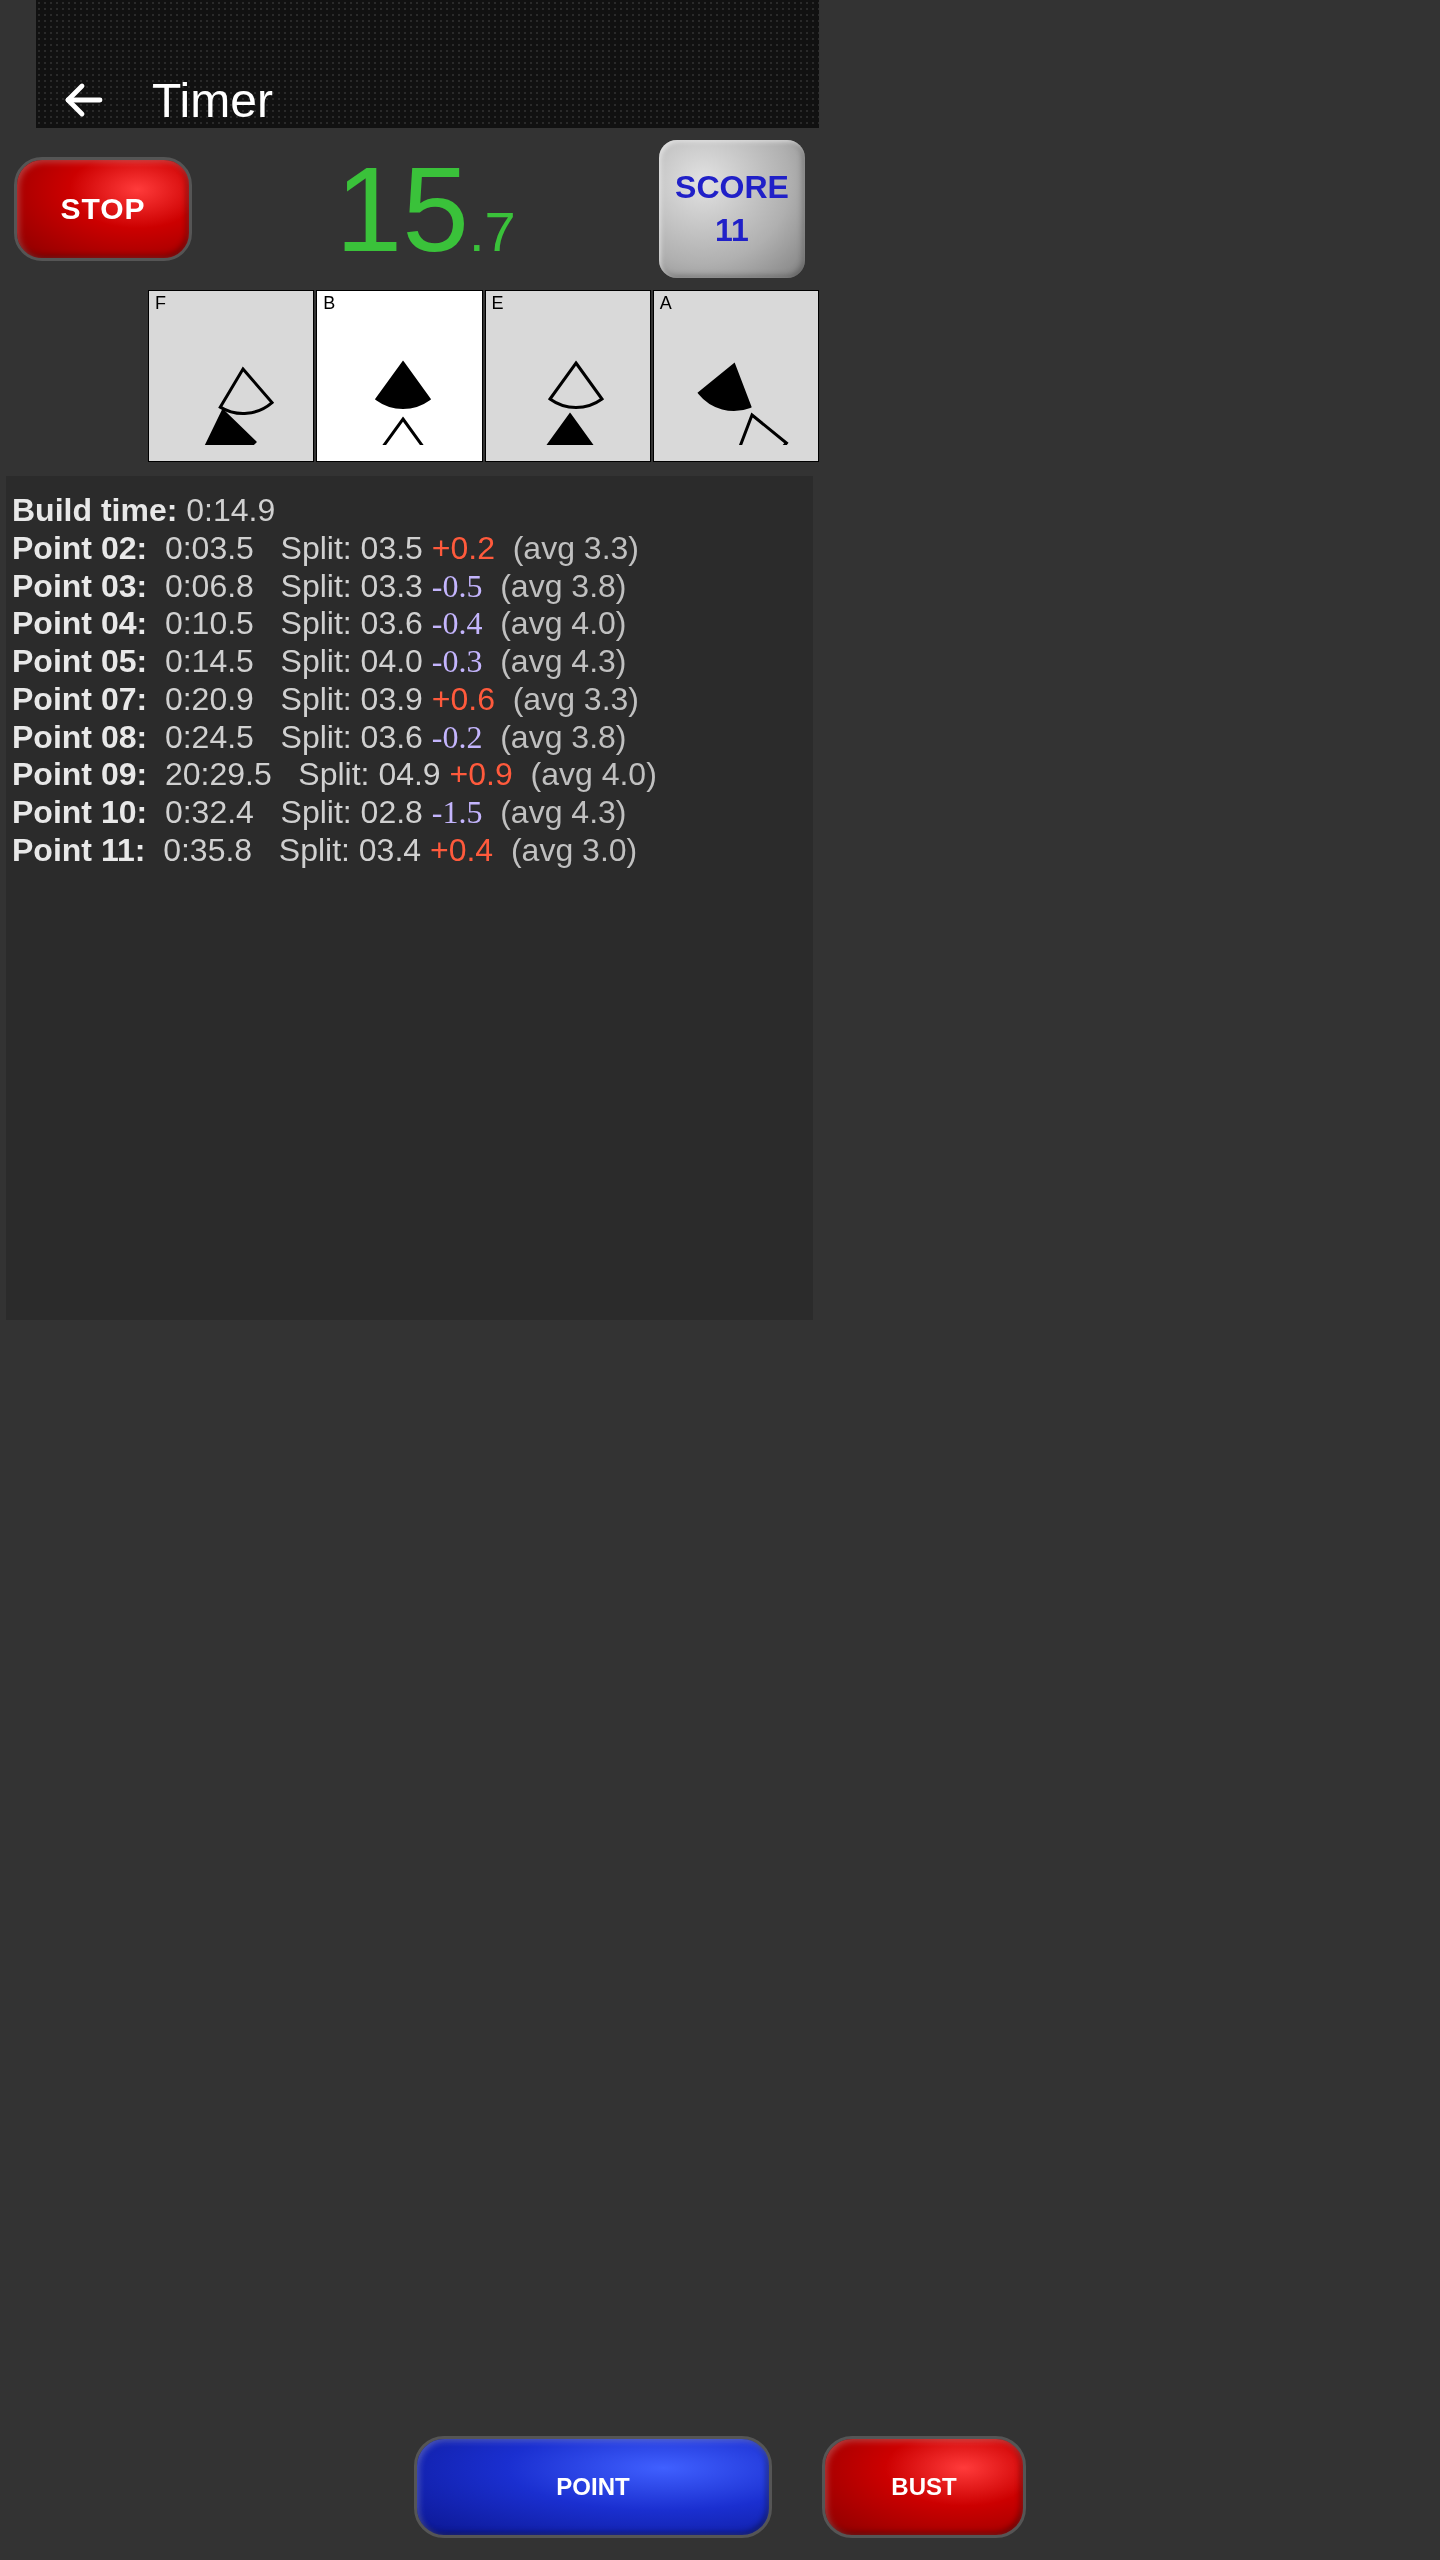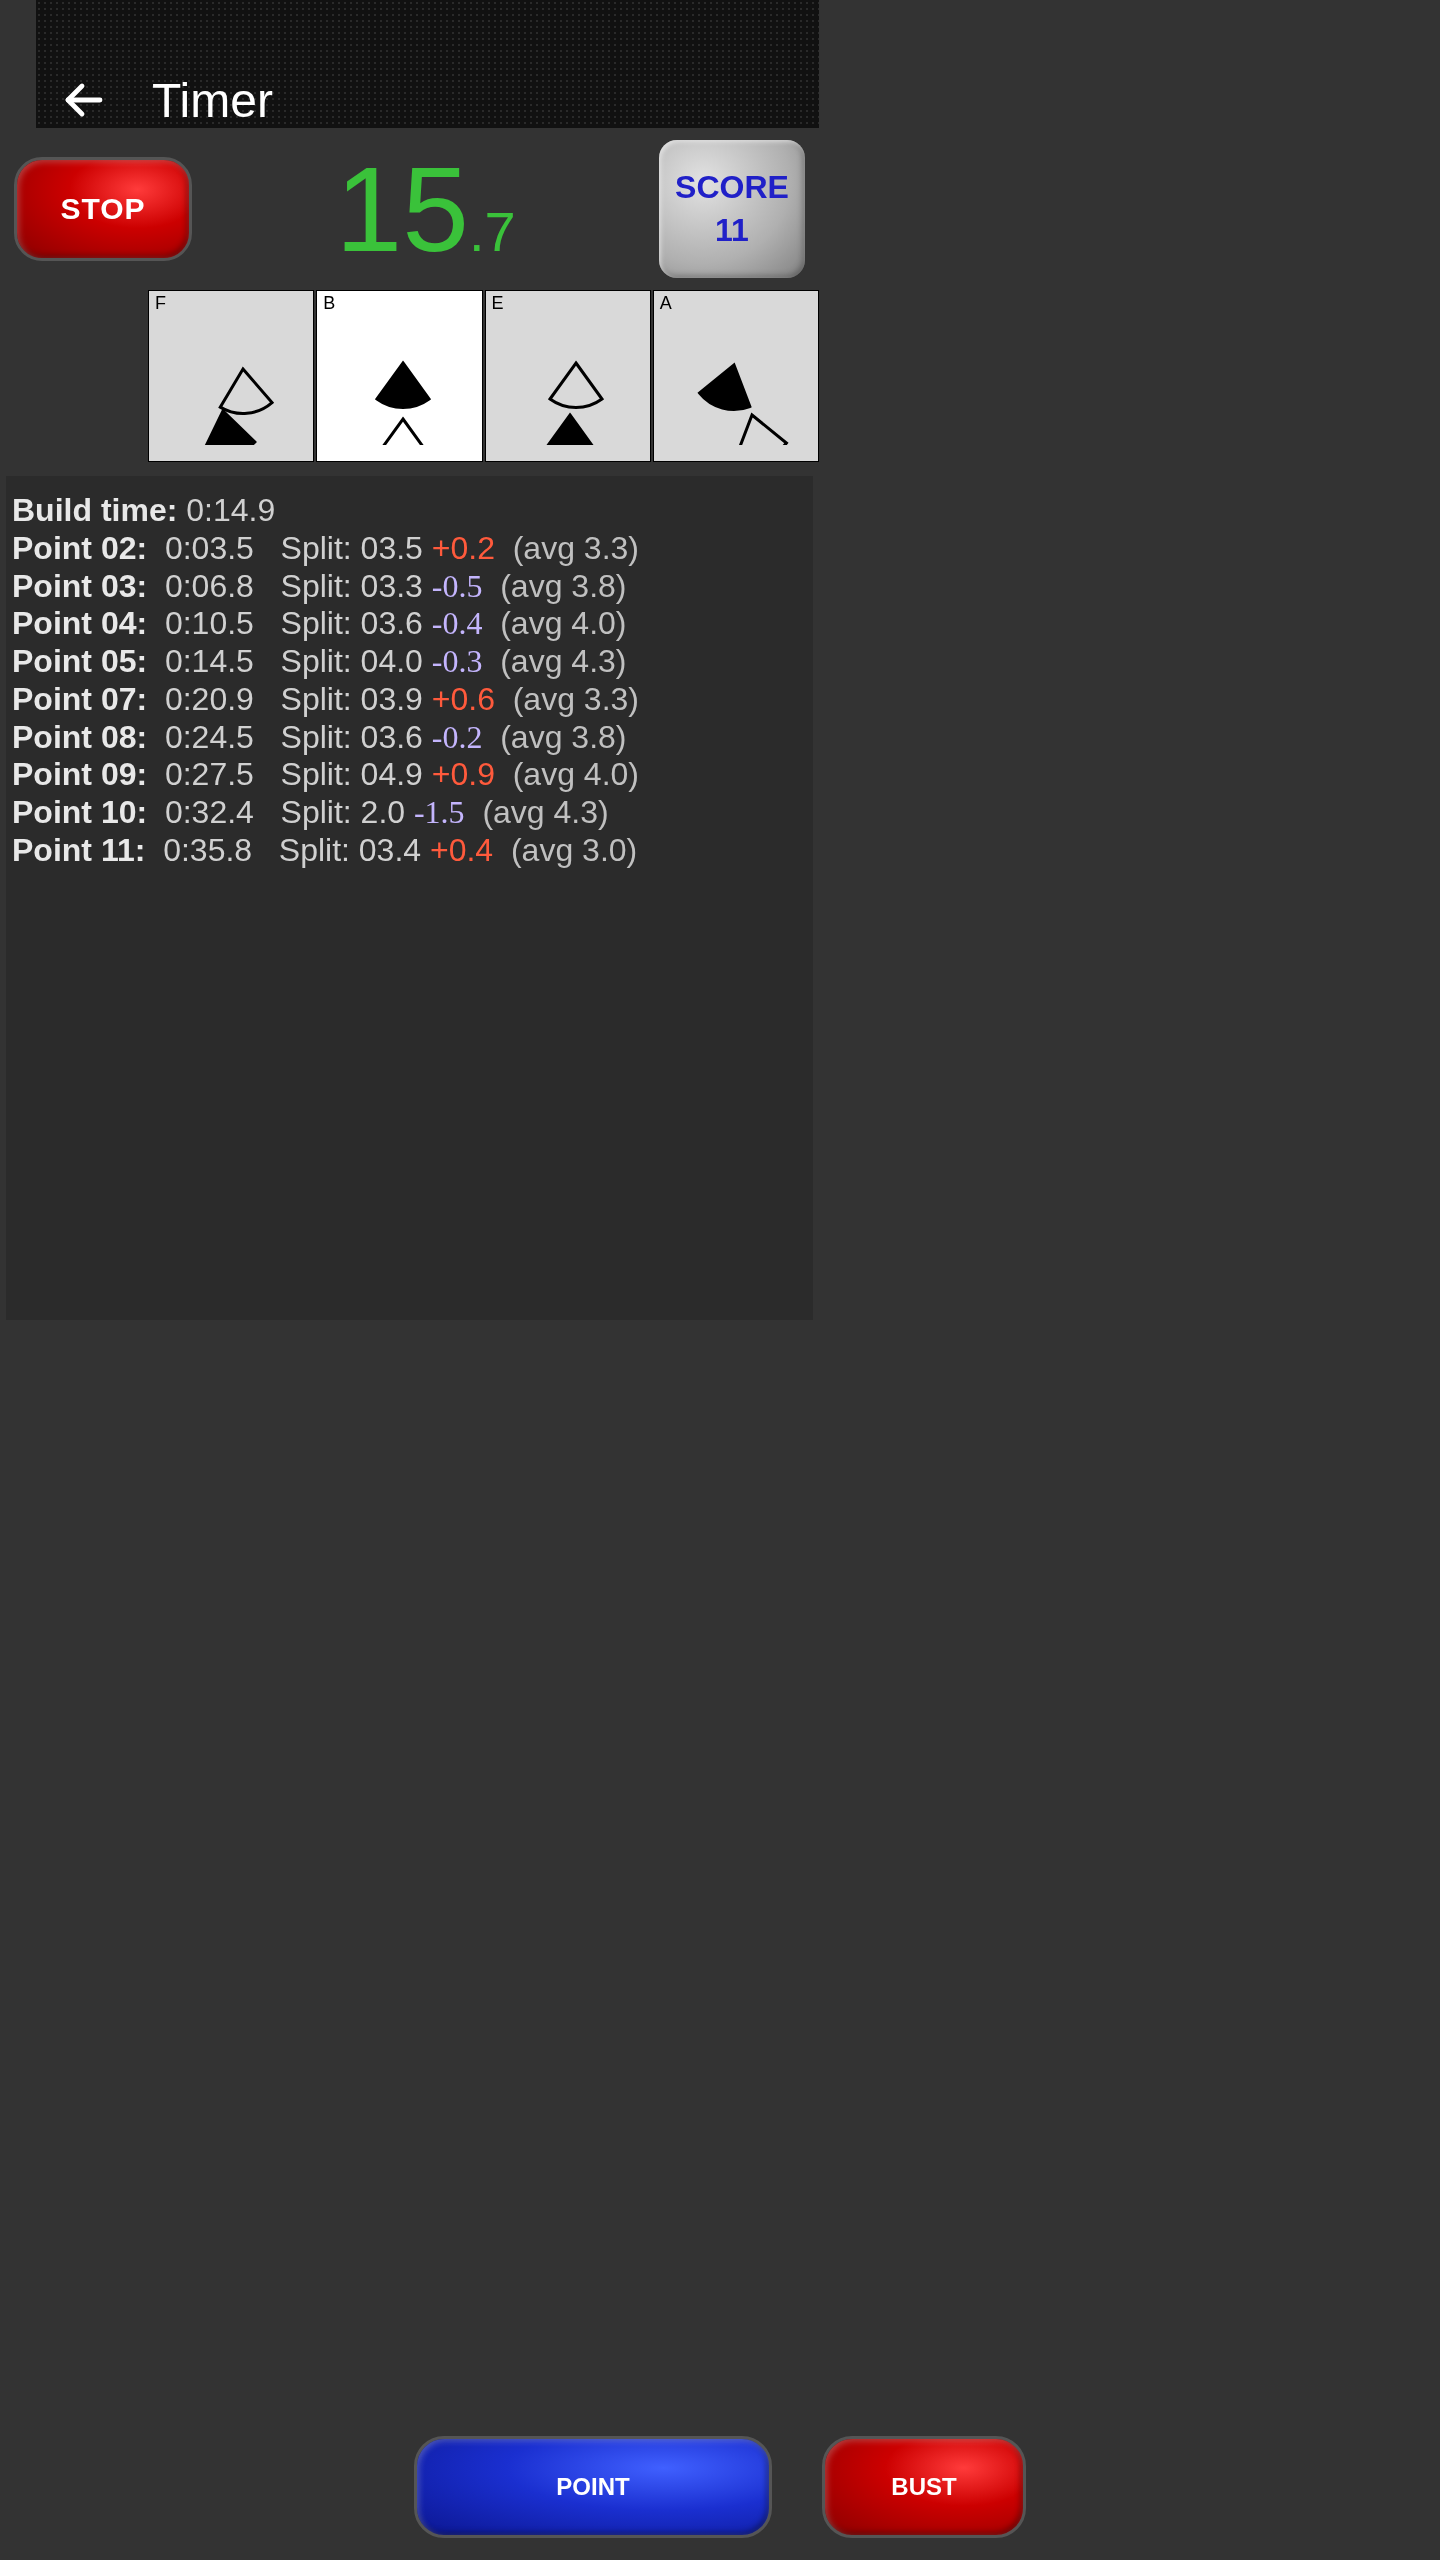--- a/index.html
+++ b/index.html
@@ -220,22 +220,22 @@
   </div>
 
 <div class="log-panel" id="log-panel">
     <div class="log-row"><span class="lbl">Build time:</span> <span class="val">0:14.9</span></div>
     <div class="log-row"><span class="lbl">Point 02:</span>  <span class="val">0:03.5</span>   <span class="val">Split: 03.5</span> <span class="pos">+0.2</span>  <span class="avg">(avg 3.3)</span></div>
     <div class="log-row"><span class="lbl">Point 03:</span>  <span class="val">0:06.8</span>   <span class="val">Split: 03.3</span> <span class="neg">-0.5</span>  <span class="avg">(avg 3.8)</span></div>
     <div class="log-row"><span class="lbl">Point 04:</span>  <span class="val">0:10.5</span>   <span class="val">Split: 03.6</span> <span class="neg">-0.4</span>  <span class="avg">(avg 4.0)</span></div>
     <div class="log-row"><span class="lbl">Point 05:</span>  <span class="val">0:14.5</span>   <span class="val">Split: 04.0</span> <span class="neg">-0.3</span>  <span class="avg">(avg 4.3)</span></div>
     <div class="log-row"><span class="lbl">Point 07:</span>  <span class="val">0:20.9</span>   <span class="val">Split: 03.9</span> <span class="pos">+0.6</span>  <span class="avg">(avg 3.3)</span></div>
     <div class="log-row"><span class="lbl">Point 08:</span>  <span class="val">0:24.5</span>   <span class="val">Split: 03.6</span> <span class="neg">-0.2</span>  <span class="avg">(avg 3.8)</span></div>
-    <div class="log-row"><span class="lbl">Point 09:</span>  <span class="val">0:27.5</span>   <span class="val">Split: 04.9</span> <span class="pos">+0.9</span>  <span class="avg">(avg 4.0)</span></div>
-    <div class="log-row"><span class="lbl">Point 10:</span>  <span class="val">0:32.4</span>   <span class="val">Split: 2.0</span> <span class="neg">-1.5</span>  <span class="avg">(avg 4.3)</span></div>
+    <div class="log-row"><span class="lbl">Point 09:</span>  <span class="val">20:29.5</span>   <span class="val">Split: 04.9</span> <span class="pos">+0.9</span>  <span class="avg">(avg 4.0)</span></div>
+    <div class="log-row"><span class="lbl">Point 10:</span>  <span class="val">0:32.4</span>   <span class="val">Split: 02.8</span> <span class="neg">-1.5</span>  <span class="avg">(avg 4.3)</span></div>
     <div class="log-row"><span class="lbl">Point 11:</span>  <span class="val">0:35.8</span>   <span class="val">Split: 03.4</span> <span class="pos">+0.4</span>  <span class="avg">(avg 3.0)</span></div>
   </div>
 
 <div class="bottom-row">
   <div class="point-btn">
     <span>POINT</span>
   </div>
   <div class="bust-btn">
     <span>BUST</span>
   </div>

